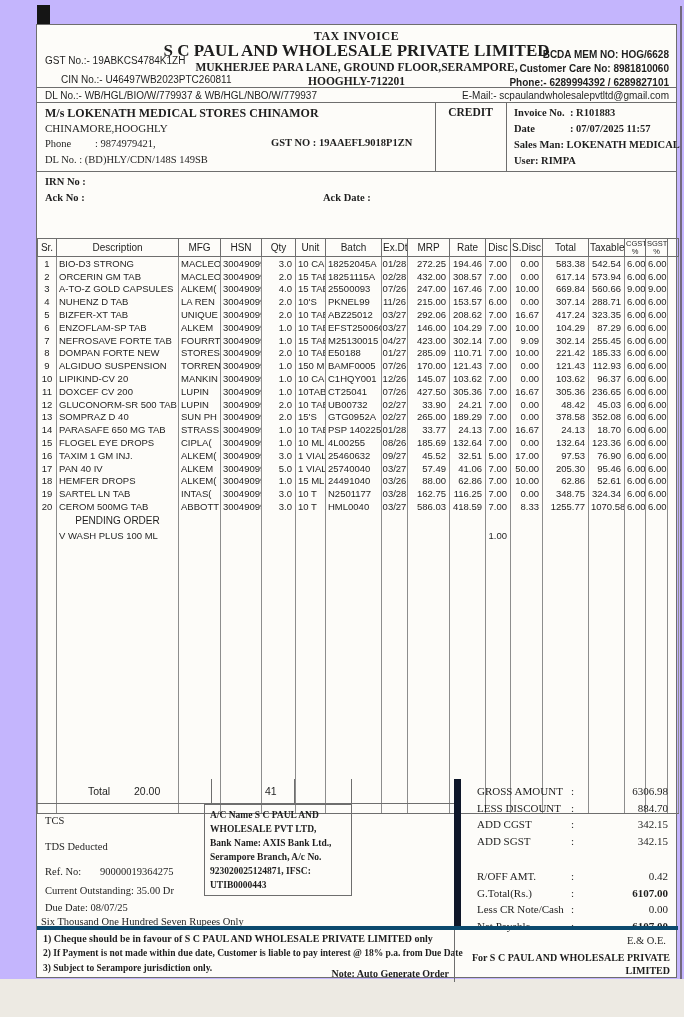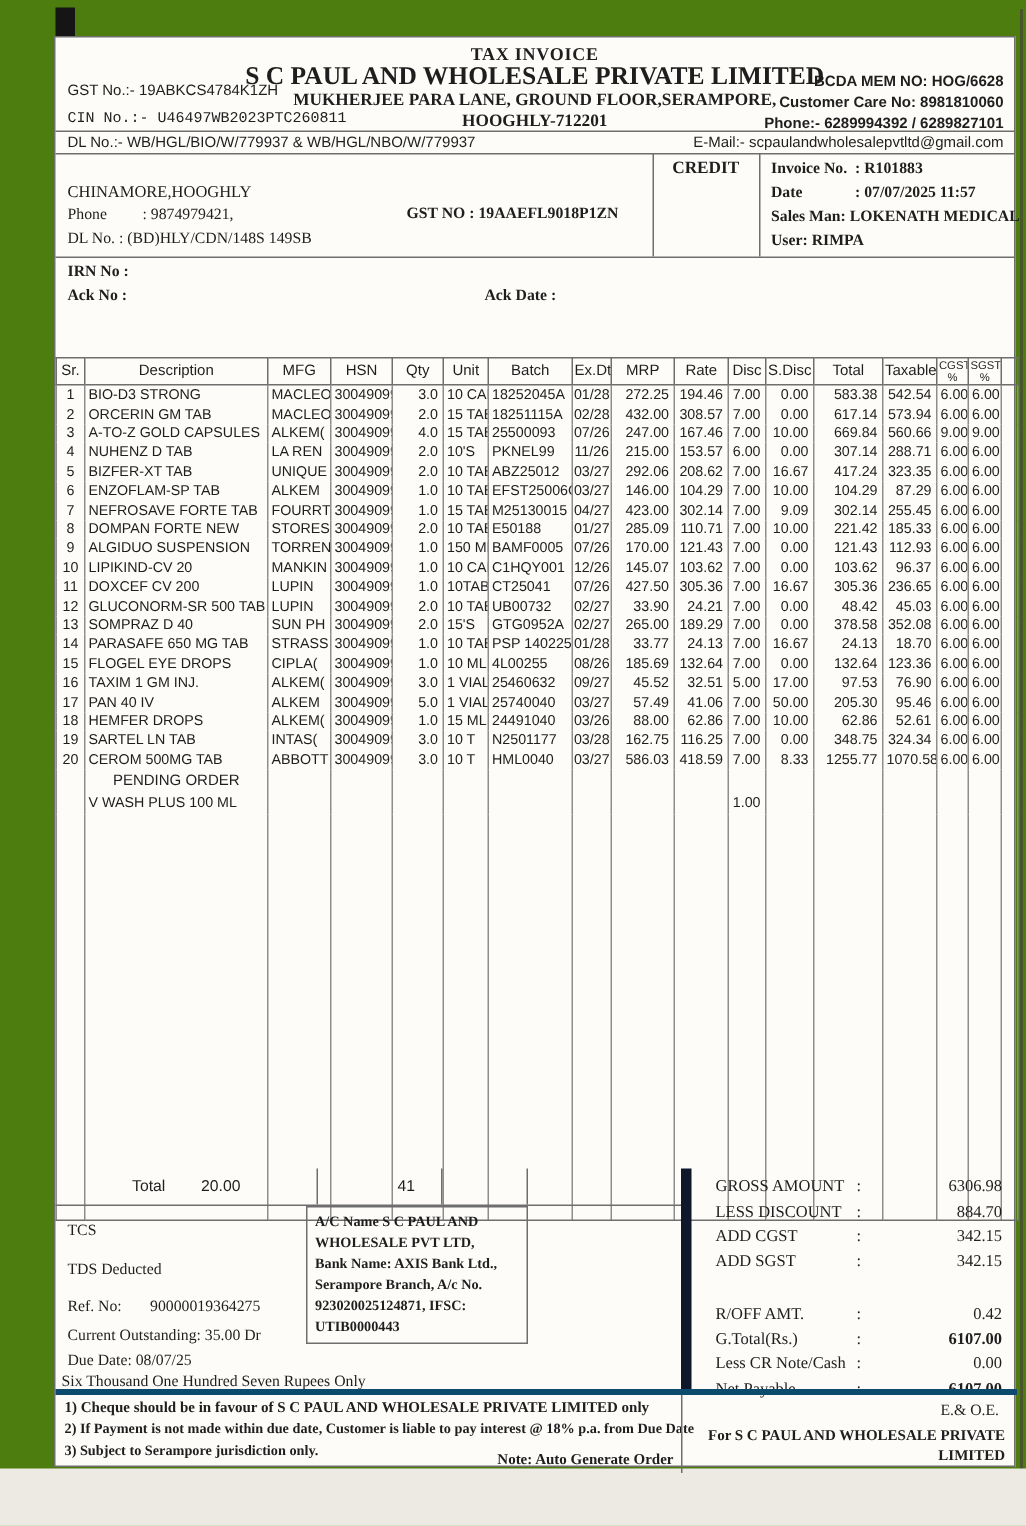--- a/index.html
+++ b/index.html
@@ -1,30 +1,30 @@
 <!DOCTYPE html>
 <html><head>
 <meta charset="utf-8">
 <style>
   html,body{margin:0;padding:0;background:#fff;}
-  #screen{position:relative;width:684px;height:1017px;background:#4d7c0f;overflow:hidden;
+  #screen{position:relative;width:684px;height:1017px;background:#c4b5fd;overflow:hidden;
           font-family:"Liberation Sans",sans-serif;color:#1e1e1e;}
   #page{position:absolute;left:36px;top:24px;width:641px;height:954px;
         border:1px solid #6e6e6e;background:#fdfcf9;box-sizing:border-box;}
   .abs{position:absolute;}
   .ctr{left:0;right:0;text-align:center;}
   .hl{position:absolute;left:0;right:0;height:1px;background:#6e6e6e;}
   .vl{position:absolute;width:1px;background:#6e6e6e;}
   
   .tax-title{top:4px;font:bold 12px "Liberation Serif",serif;letter-spacing:.5px;}
   .company{top:16px;font:bold 17px "Liberation Serif",serif;}
   .addr1{top:36px;font:bold 11.5px "Liberation Serif",serif;}
   .addr2{top:50px;font:bold 11.5px "Liberation Serif",serif;}
   .gstline{left:8px;top:30px;font-size:10px;}
-  .cinline{left:8px;top:49px;font-size:10px;font-family:Liberation Mono, monospace;}
+  .cinline{left:24px;top:49px;font-size:10px;}
   .rblock{right:7px;text-align:right;font-size:10px;font-weight:bold;}
   .bcda{top:24px;} .care{top:38px;padding-left:36px;} .phline{top:52px;}
   .dlline{left:8px;top:65px;font-size:10px;}
   .email{right:7px;top:65px;font-size:10px;text-align:right;}
   
   .cname{left:8px;top:81px;font:bold 12px "Liberation Serif",serif;}
   .caddr{left:8px;top:97px;font:11px "Liberation Serif",serif;}
   .cphone{left:8px;top:113px;font:10.5px "Liberation Serif",serif;}
   .cphone .lbl{display:inline-block;width:50px;}
   .cgstno{left:234px;top:112px;font:bold 10.5px "Liberation Serif",serif;}
@@ -110,20 +110,21 @@
     <div class="abs gstline">GST No.:- 19ABKCS4784K1ZH</div>
     <div class="abs cinline">CIN No.:- U46497WB2023PTC260811</div>
     <div class="abs rblock bcda">BCDA MEM NO: HOG/6628</div>
     <div class="abs rblock care">Customer Care No: 8981810060</div>
     <div class="abs rblock phline">Phone:- 6289994392 / 6289827101</div>
     <div class="hl" style="top:62px"></div>
     <div class="abs dlline">DL No.:- WB/HGL/BIO/W/779937 &amp; WB/HGL/NBO/W/779937</div>
     <div class="abs email">E-Mail:- scpaulandwholesalepvtltd@gmail.com</div>
     <div class="hl" style="top:77px"></div>
 
+    <div class="abs cname">M/s LOKENATH MEDICAL STORES CHINAMOR</div>
     <div class="abs caddr">CHINAMORE,HOOGHLY</div>
     <div class="abs cphone"><span class="lbl">Phone</span><span>: 9874979421,</span></div>
     <div class="abs cgstno">GST NO : 19AAEFL9018P1ZN</div>
     <div class="abs cdl">DL No. : (BD)HLY/CDN/148S 149SB</div>
     <div class="vl" style="left:398px;top:77px;height:69px"></div>
     <div class="vl" style="left:469px;top:77px;height:69px"></div>
     <div class="abs credit">CREDIT</div>
     <div class="abs inv-row" style="top:82px"><span class="lbl">Invoice No.</span><span>: R101883</span></div>
     <div class="abs inv-row" style="top:98px"><span class="lbl">Date</span><span>: 07/07/2025  11:57</span></div>
     <div class="abs inv-row" style="top:114px">Sales Man: LOKENATH MEDICAL</div>

